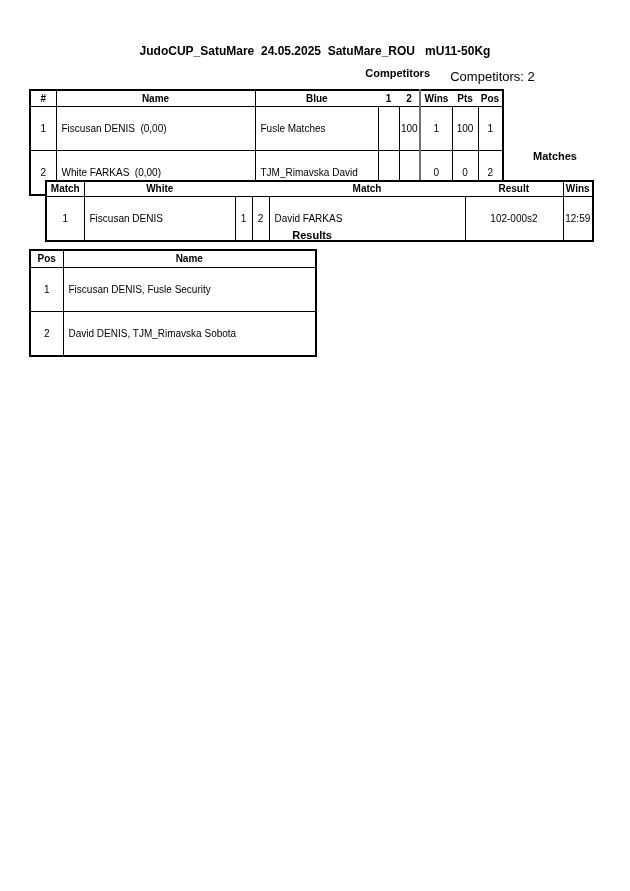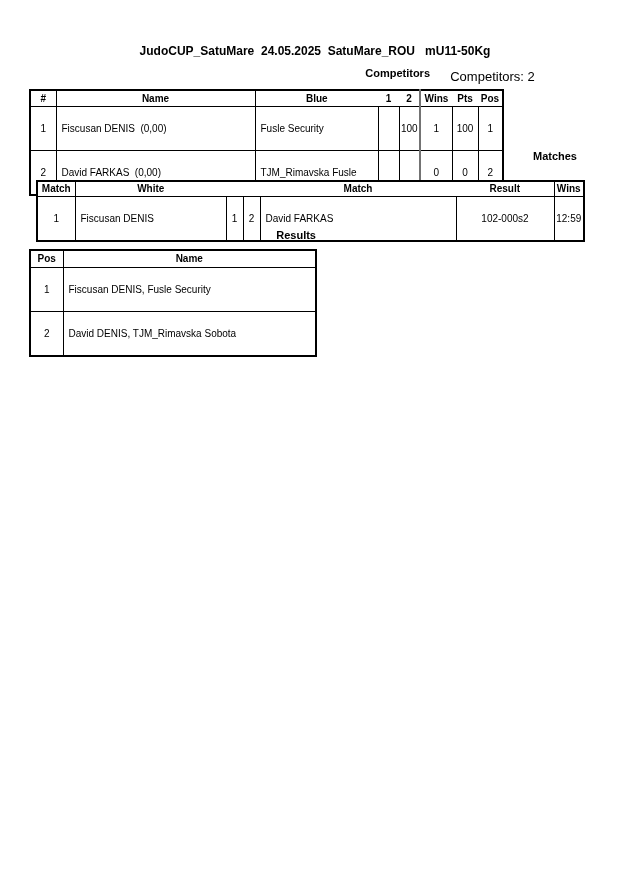--- a/index.html
+++ b/index.html
@@ -12,24 +12,24 @@
   #page-title {
     top:44px; left:0; width:630px; text-align:center;
     font-size:12px; font-weight:bold; white-space:pre; letter-spacing:0;
   }
   .section-heading {
     font-size:11px; font-weight:bold; text-align:right; white-space:pre;
   }
   #competitors-heading { top:67px; left:30px; width:400px; }
   #competitors-count   { top:69px; left:417px; width:151px; text-align:center; font-size:13px; }
   #matches-heading     { top:150px; left:30px; width:547px; }
-  #results-heading     { top:229px; left:30px; width:286px; }
+  #results-heading     { top:229px; left:46px; width:286px; }
 
   #competitors-table { top:89px;  left:29px; }
-  #matches-table     { top:180px; left:36px; }
+  #matches-table     { top:180px; left:45px; }
   #results-table     { top:249px; left:29px; }
 
   table.grid { border-collapse:collapse; table-layout:fixed; border:2px solid #000; background:#fff; }
   .grid td {
     border:1px solid #000; font-size:10px; vertical-align:middle;
     white-space:pre; overflow:hidden; padding:0 1px; text-align:center;
   }
   .grid tr.hdr td { font-weight:bold; text-align:center; }
   .grid td.l { text-align:left; padding:16px 5px; }
   .grid td.b { font-weight:normal; }
@@ -67,31 +67,31 @@
     <td>Blue</td>
     <td class="hl">1</td>
     <td class="hl">2</td>
     <td class="tl">Wins</td>
     <td class="hl">Pts</td>
     <td class="hl">Pos</td>
   </tr>
   <tr class="row">
     <td>1</td>
     <td class="l">Fiscusan DENIS  (0,00)</td>
-    <td class="l">Fusle Security</td>
+    <td class="l">Fusle Matches</td>
     <td></td>
     <td>100</td>
     <td class="tl">1</td>
     <td>100</td>
     <td>1</td>
   </tr>
   <tr class="row">
     <td>2</td>
-    <td class="l">David FARKAS  (0,00)</td>
-    <td class="l">TJM_Rimavska Fusle</td>
+    <td class="l">White FARKAS  (0,00)</td>
+    <td class="l">TJM_Rimavska David</td>
     <td></td>
     <td></td>
     <td class="tl">0</td>
     <td>0</td>
     <td>2</td>
   </tr>
 </tbody>
   </table>
 
 <div id="matches-heading" class="abs section-heading">Matches</div>

